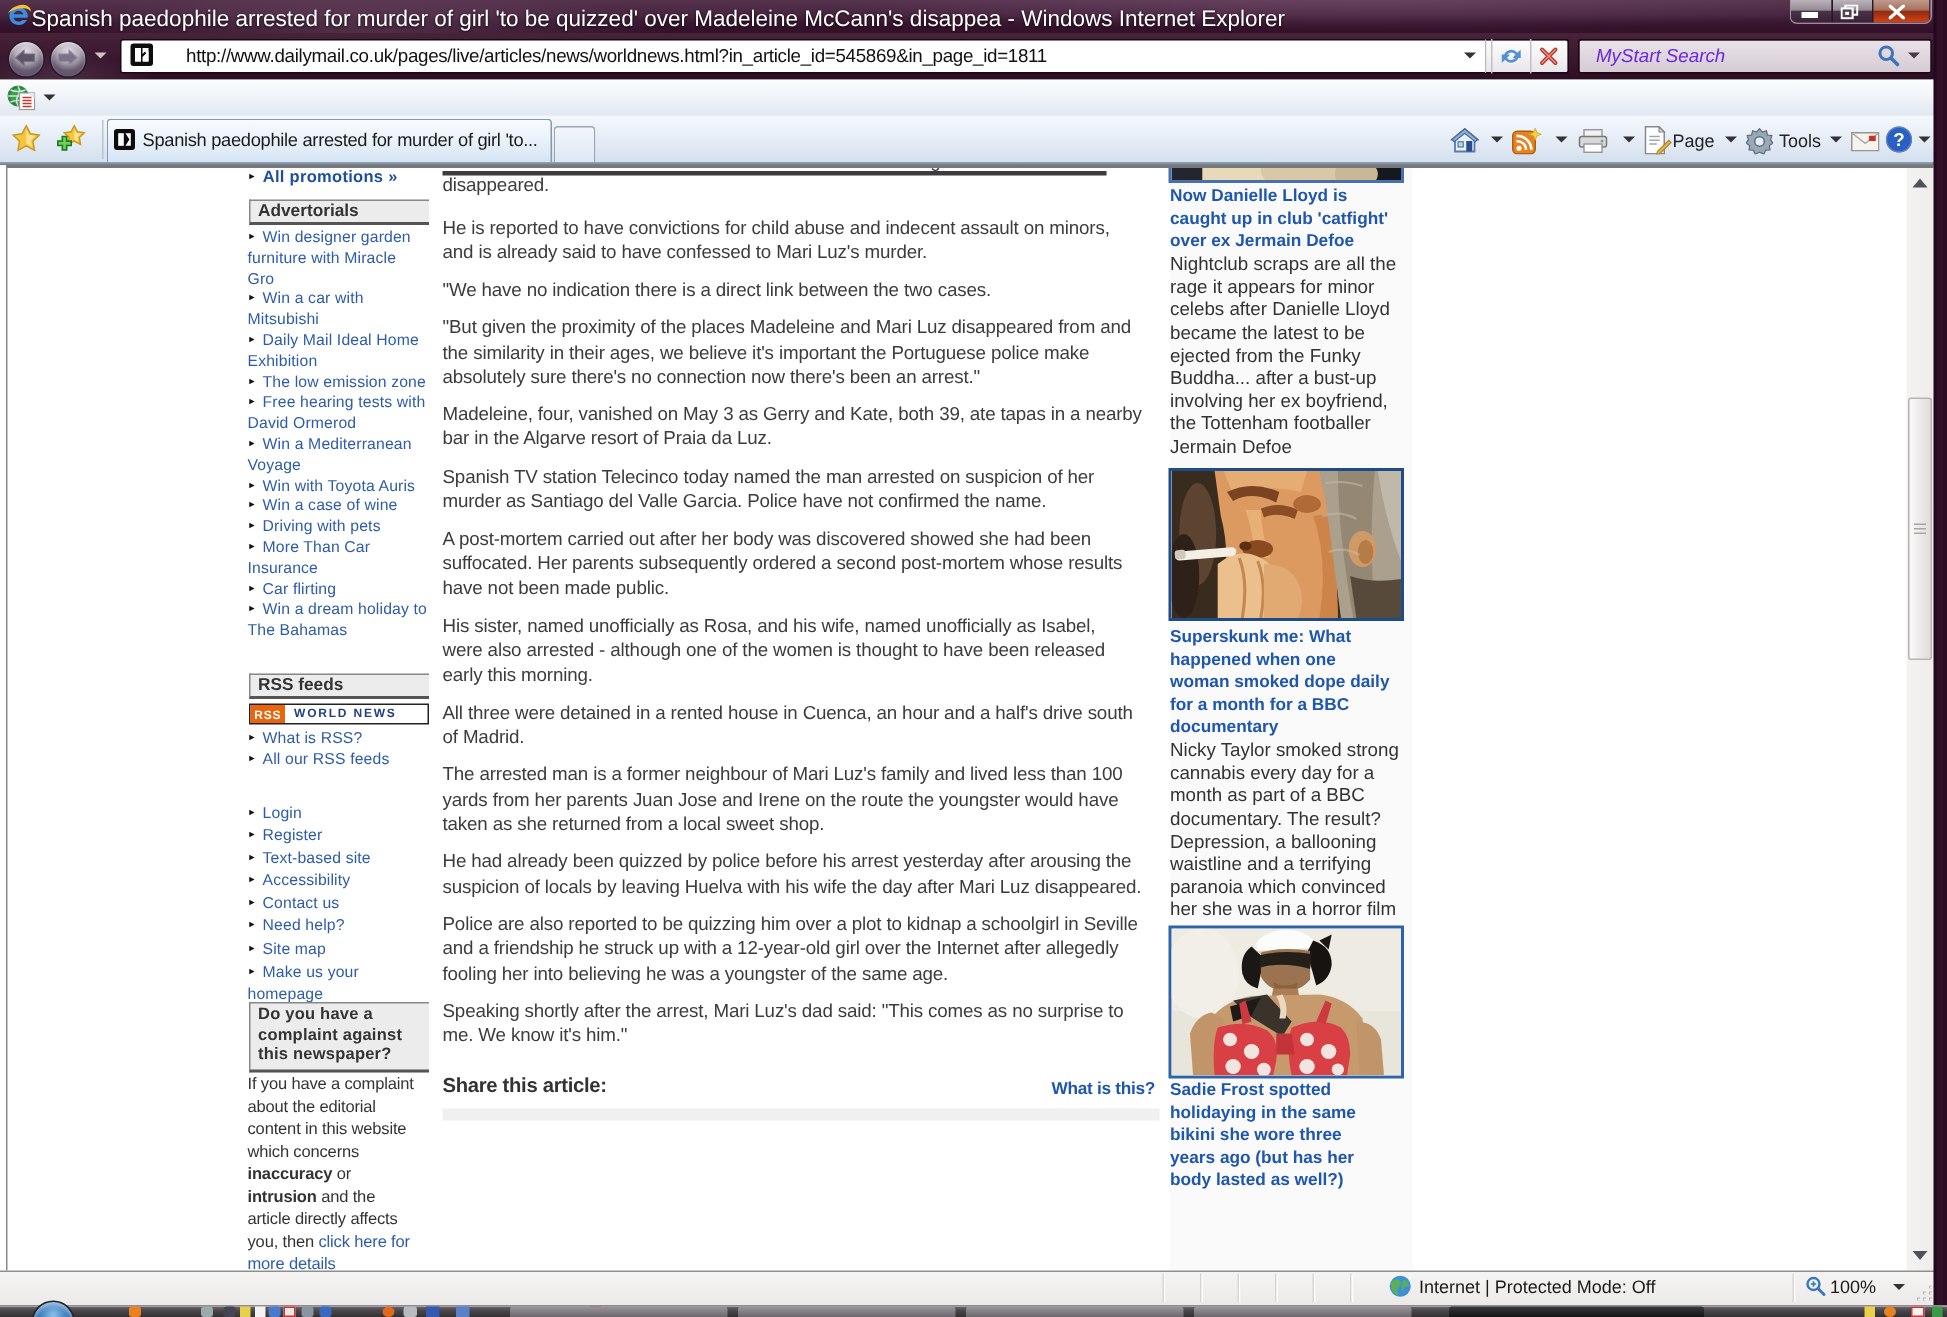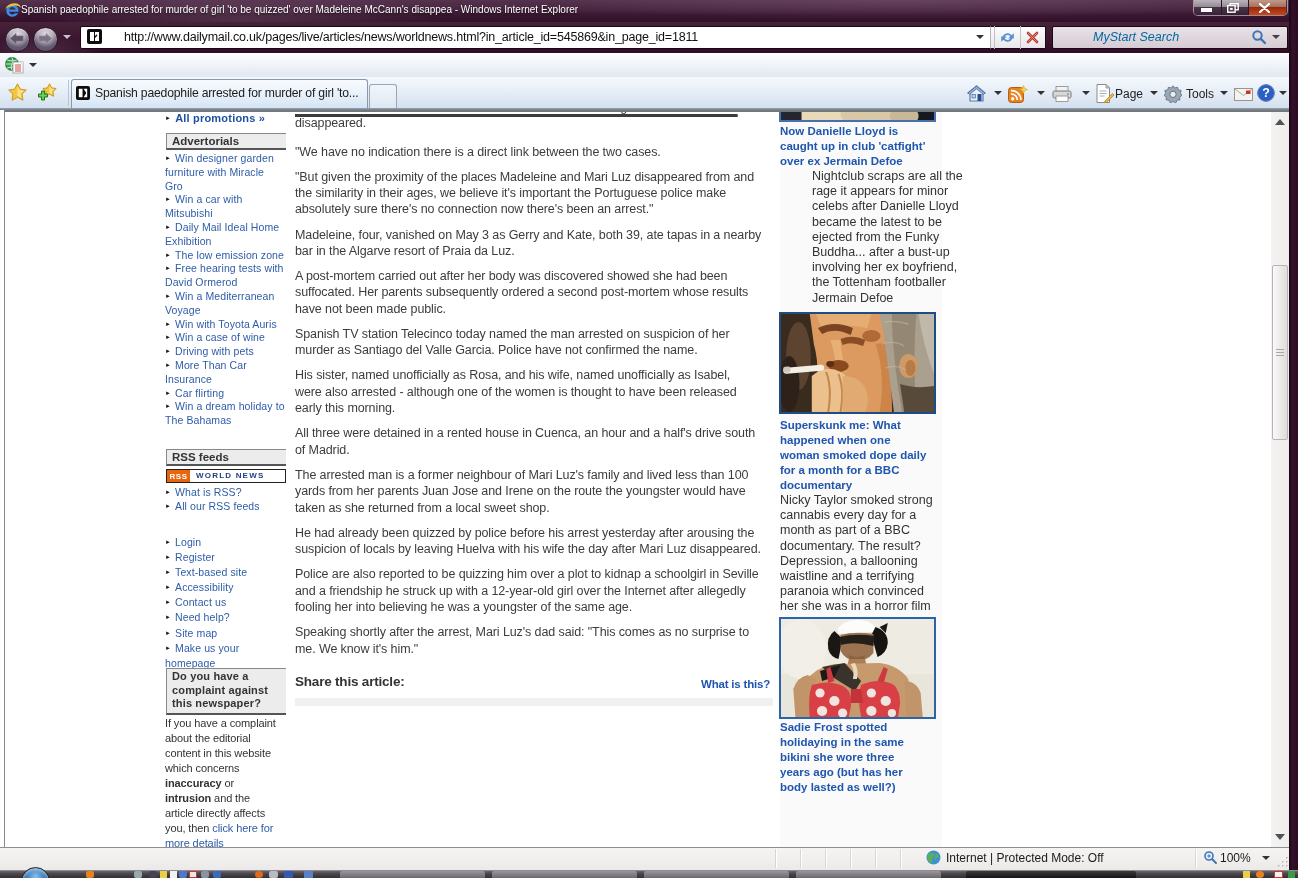--- a/index.html
+++ b/index.html
@@ -1,20 +1,20 @@
 <!DOCTYPE html>
 <html><head>
 <meta charset="utf-8">
 <style>
 html,body{margin:0;padding:0;}
 body{width:1298px;height:878px;position:relative;overflow:hidden;font-family:"Liberation Sans",sans-serif;background:#fff;}
 .abs{position:absolute;}
 
 #titlebar{left:0;top:0;width:1298px;height:22px;background:radial-gradient(ellipse 300px 40px at 240px 22px,rgba(255,235,255,.14),rgba(255,255,255,0) 70%),radial-gradient(ellipse 500px 30px at 900px 0px,rgba(180,140,180,.18),rgba(255,255,255,0) 70%),linear-gradient(180deg,#56334d 0%,#482540 45%,#391630 70%,#331028 100%);}
-#titletext{left:21px;top:4px;font-size:10px;color:#fff;text-shadow:0 1px 2px rgba(0,0,0,.8);white-space:nowrap;}
+#titletext{left:21px;top:4px;font-size:15px;color:#fff;text-shadow:0 1px 2px rgba(0,0,0,.8);white-space:nowrap;}
 #navbar{left:0;top:22px;width:1298px;height:31px;background:radial-gradient(ellipse 90px 34px at 38px 38px,rgba(235,215,235,.20),rgba(255,255,255,0) 75%),linear-gradient(180deg,#472339 0%,#3b1830 50%,#2d0d22 100%);border-bottom:1px solid #15040f;}
 #menustrip{left:0;top:53px;width:1290px;height:24px;background:linear-gradient(180deg,#fbfdfe 0%,#eef2f8 55%,#e2e8f1 100%);border-bottom:1px solid #ccd4e0;}
 #tabrow{left:0;top:77px;width:1290px;height:31px;background:linear-gradient(180deg,#f5f9fd 0%,#e7eef7 45%,#d4e0ee 100%);}
 #tabrowedge{left:0;top:108px;width:1290px;height:2px;background:linear-gradient(180deg,#97a5b6,#6f7e8f);}
 #contentarea{left:4px;top:110px;width:1285px;height:737px;background:#fff;border-left:1px solid #8a8a8a;border-top:2px solid #777;box-sizing:border-box;}
 #statusbar{left:0;top:847px;width:1290px;height:23px;background:linear-gradient(180deg,#f5f4f2 0%,#eceae8 100%);border-top:1px solid #8e8e8e;box-sizing:border-box;}
 #rightframe{left:1289px;top:0;width:9px;height:870px;background:linear-gradient(90deg,#1c0517,#33112a 40%,#2a0b21);}
 #taskbar{left:0;top:870px;width:1298px;height:8px;background:linear-gradient(180deg,#6b666b 0%,#49454a 40%,#343134 100%);border-top:1px solid #8f8b90;box-sizing:border-box;}
 
 #winbtns{left:1193px;top:0;width:93px;height:15px;border:1px solid rgba(255,255,255,.5);border-top:none;border-radius:0 0 5px 5px;overflow:hidden;display:flex;}
@@ -23,21 +23,21 @@
 #btnmax{width:27px;background:linear-gradient(180deg,#bcb4bc 0%,#948a94 45%,#473546 50%,#3a2039 100%);border-right:1px solid #2c1528;}
 #btnclose{width:37px;background:linear-gradient(180deg,#c09a8c 0%,#a8705c 45%,#8f2c12 50%,#b93a14 80%,#cb4519 100%);}
 .glyph{position:absolute;color:#fff;}
 
 .orb{border-radius:50%;width:23px;height:23px;background:radial-gradient(circle at 50% 25%,#dedae0 0%,#b6aeba 35%,#887e90 52%,#665a70 65%,#584c63 100%);border:1px solid #2c182b;box-shadow:inset 0 1px 2px rgba(255,255,255,.55);}
 
 #addrwrap{left:80px;top:26px;width:966px;height:23px;background:#fff;border:1px solid #1d0717;border-radius:2px;box-sizing:border-box;}
 #addrtext{left:106px;top:30px;font-size:12.5px;color:#111;white-space:nowrap;letter-spacing:-0.2px;padding-left:18px;}
 #refreshseg{left:990px;top:26px;width:56px;height:23px;background:linear-gradient(180deg,#fdfdfd,#e8e6ea);border:1px solid #1d0717;border-left:1px solid #b9b4bb;border-radius:0 2px 2px 0;box-sizing:border-box;}
 #searchbox{left:1052px;top:26px;width:236px;height:23px;background:linear-gradient(180deg,#e9e2e8,#d6cbd4);border:1px solid #1d0717;border-radius:2px;box-sizing:border-box;}
-#searchtext{left:1093px;top:30px;font-style:italic;font-size:12.5px;color:#0369a1;}
+#searchtext{left:1064px;top:30px;font-style:italic;font-size:12.5px;color:#6d28d9;}
 
 .dtri{width:0;height:0;border-left:4px solid transparent;border-right:4px solid transparent;border-top:4px solid #333;}
 .dtri.light{border-top-color:#cdc2cb;}
 #tabsep{left:68px;top:80px;width:1px;height:26px;background:#b9c4d2;}
 #activetab{left:71px;top:79px;width:297px;height:30px;border:1px solid #8899ad;border-bottom:none;border-radius:3px 3px 0 0;background:linear-gradient(180deg,#f8fbfe 0%,#e8f1fa 50%,#d3e3f3 100%);box-sizing:border-box;}
 #tabtitle{left:95px;top:86px;font-size:12.2px;color:#1c1c1c;white-space:nowrap;letter-spacing:-0.2px;}
 #stubtab{left:369px;top:84px;width:28px;height:25px;border:1px solid #97a6b8;border-bottom:none;border-radius:3px 3px 0 0;background:linear-gradient(180deg,#f2f6fb,#dde7f2);box-sizing:border-box;}
 .cmdlabel{font-size:12px;color:#222;top:87px;}
 
 #scrollbar{left:1271px;top:112px;width:18px;height:735px;background:linear-gradient(90deg,#f4f3f2,#efedec);}
@@ -248,25 +248,26 @@
       <span class="bullet">►</span><a class="blue">Contact us</a><br>
       <span class="bullet">►</span><a class="blue">Need help?</a><br>
       <span class="bullet">►</span><a class="blue">Site map</a><br>
       <span class="bullet">►</span><a class="blue">Make us your</a><br><a class="blue">homepage</a>
     </div>
     <div class="shead abs" id="complainthead" style="top:556px;left:0;font-size:11px;letter-spacing:0.15px;line-height:13.6px;padding:1px 0 2px 5px;">Do you have a<br>complaint against<br>this newspaper?</div>
     <div id="complaintbody" class="abs" style="top:604px;left:0;color:#333;font-size:11px;letter-spacing:-0.1px;line-height:15px;">If you have a complaint<br>about the editorial<br>content in this website<br>which concerns<br><b>inaccuracy</b> or<br><b>intrusion</b> and the<br>article directly affects<br>you, then <a class="blue">click here for</a><br><a class="blue">more details</a></div>
   </div>
   <div id="maincol" class="abs">
     <p><span style="text-decoration:underline;text-decoration-thickness:3px;text-underline-offset:3px;">He now claims she fell from stairs in flats where he was living in Huelva when she</span><br>disappeared.</p>
+    <p>He is reported to have convictions for child abuse and indecent assault on minors,<br>and is already said to have confessed to Mari Luz's murder.</p>
     <p>"We have no indication there is a direct link between the two cases.</p>
     <p>"But given the proximity of the places Madeleine and Mari Luz disappeared from and<br>the similarity in their ages, we believe it's important the Portuguese police make<br>absolutely sure there's no connection now there's been an arrest."</p>
     <p>Madeleine, four, vanished on May 3 as Gerry and Kate, both 39, ate tapas in a nearby<br>bar in the Algarve resort of Praia da Luz.</p>
+    <p>Spanish TV station Telecinco today named the man arrested on suspicion of her<br>murder as Santiago del Valle Garcia. Police have not confirmed the name.</p>
     <p>A post-mortem carried out after her body was discovered showed she had been<br>suffocated. Her parents subsequently ordered a second post-mortem whose results<br>have not been made public.</p>
-    <p>Spanish TV station Telecinco today named the man arrested on suspicion of her<br>murder as Santiago del Valle Garcia. Police have not confirmed the name.</p>
     <p>His sister, named unofficially as Rosa, and his wife, named unofficially as Isabel,<br>were also arrested - although one of the women is thought to have been released<br>early this morning.</p>
     <p>All three were detained in a rented house in Cuenca, an hour and a half's drive south<br>of Madrid.</p>
     <p>The arrested man is a former neighbour of Mari Luz's family and lived less than 100<br>yards from her parents Juan Jose and Irene on the route the youngster would have<br>taken as she returned from a local sweet shop.</p>
     <p>He had already been quizzed by police before his arrest yesterday after arousing the<br>suspicion of locals by leaving Huelva with his wife the day after Mari Luz disappeared.</p>
     <p>Police are also reported to be quizzing him over a plot to kidnap a schoolgirl in Seville<br>and a friendship he struck up with a 12-year-old girl over the Internet after allegedly<br>fooling her into believing he was a youngster of the same age.</p>
     <p>Speaking shortly after the arrest, Mari Luz's dad said: "This comes as no surprise to<br>me. We know it's him."</p>
     <div style="position:relative;margin-top:17px;">
       <span style="font-weight:bold;font-size:13.5px;letter-spacing:-0.2px;color:#333;">Share this article:</span>
       <span style="position:absolute;right:3px;top:2px;font-weight:bold;font-size:11.5px;letter-spacing:-0.2px;color:#1f56ae;">What is this?</span>
     </div>
@@ -277,21 +278,21 @@
       <svg width="153" height="66" viewBox="0 0 149 66" preserveAspectRatio="none">
         <rect width="149" height="66" fill="#15181f"></rect>
         <ellipse cx="40" cy="58" rx="26" ry="16" fill="#e8d9b8"></ellipse>
         <ellipse cx="88" cy="60" rx="30" ry="14" fill="#d8c8a8"></ellipse>
         <ellipse cx="120" cy="62" rx="14" ry="10" fill="#c8b896"></ellipse>
         <rect x="0" y="0" width="20" height="66" fill="#23262e"></rect>
         <ellipse cx="30" cy="40" rx="8" ry="12" fill="#494e3a"></ellipse>
       </svg>
     </div>
     <div class="rc-in rhead" style="top:12px;">Now Danielle Lloyd is<br>caught up in club 'catfight'<br>over ex Jermain Defoe</div>
-    <div class="rc-in rbody" style="top:57px;margin-left:32px;">Nightclub scraps are all the<br>rage it appears for minor<br>celebs after Danielle Lloyd<br>became the latest to be<br>ejected from the Funky<br>Buddha... after a bust-up<br>involving her ex boyfriend,<br>the Tottenham footballer<br>Jermain Defoe</div>
+    <div class="rc-in rbody" style="top:57px;">Nightclub scraps are all the<br>rage it appears for minor<br>celebs after Danielle Lloyd<br>became the latest to be<br>ejected from the Funky<br>Buddha... after a bust-up<br>involving her ex boyfriend,<br>the Tottenham footballer<br>Jermain Defoe</div>
     <div class="simg" style="top:200px;height:102px;border-color:#1d4c86;">
       <svg width="153" height="98" viewBox="0 0 149 98" preserveAspectRatio="none">
         <rect width="149" height="98" fill="#3a2b1f"></rect>
         <ellipse cx="17" cy="42" rx="12" ry="34" fill="#5c4430"></ellipse>
         <ellipse cx="8" cy="70" rx="10" ry="28" fill="#2e211a"></ellipse>
         <path d="M28 0 L105 0 L108 98 L30 98 Q40 60 32 30 Z" fill="#dd9a60"></path>
         <path d="M34 0 L88 0 L84 14 Q60 8 40 16 Z" fill="#e5ac74"></path>
         <path d="M36 14 Q52 6 70 14 L68 21 Q52 13 40 20 Z" fill="#7a4422"></path>
         <path d="M58 25 Q70 20 82 26 L80 32 Q68 27 60 31 Z" fill="#8a4d26"></path>
         <ellipse cx="88" cy="22" rx="9" ry="6" fill="#b06a38"></ellipse>

